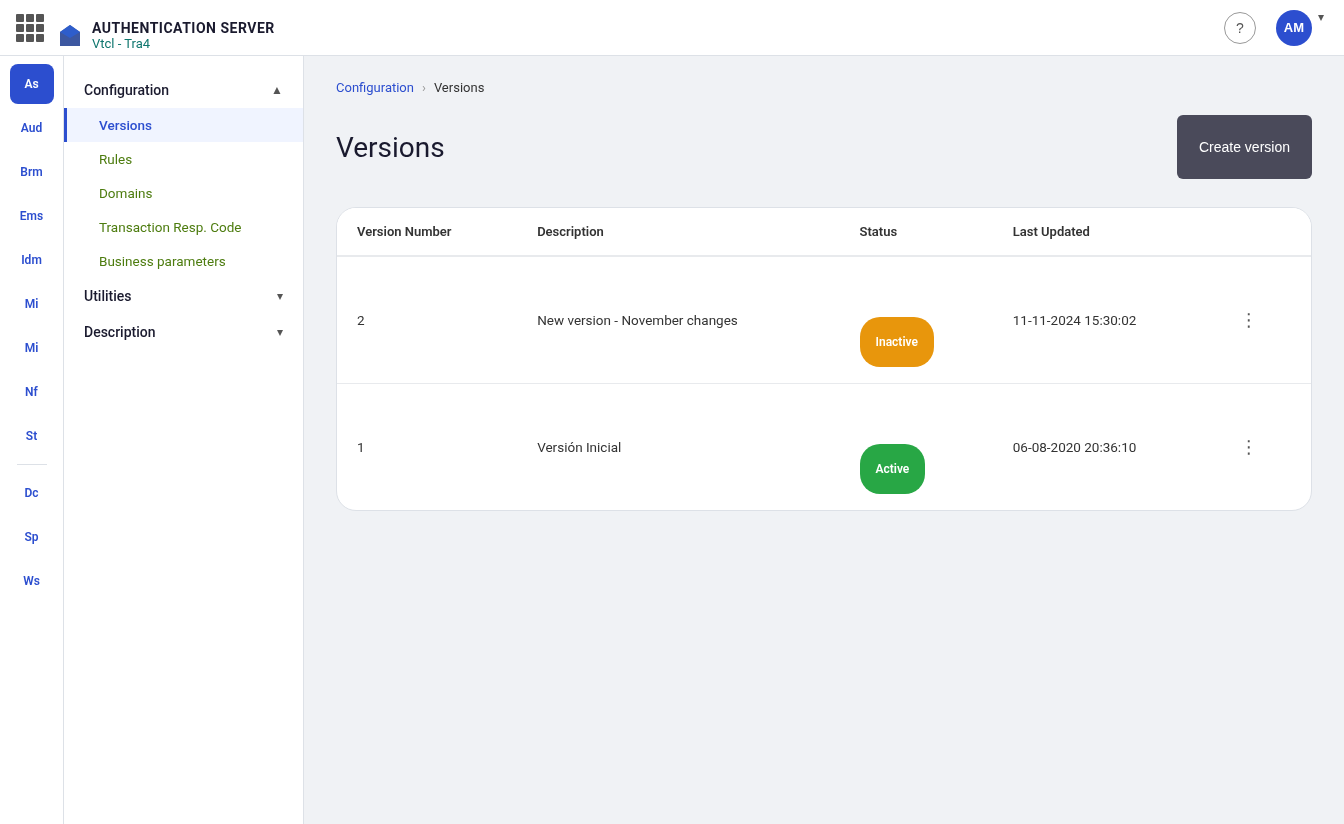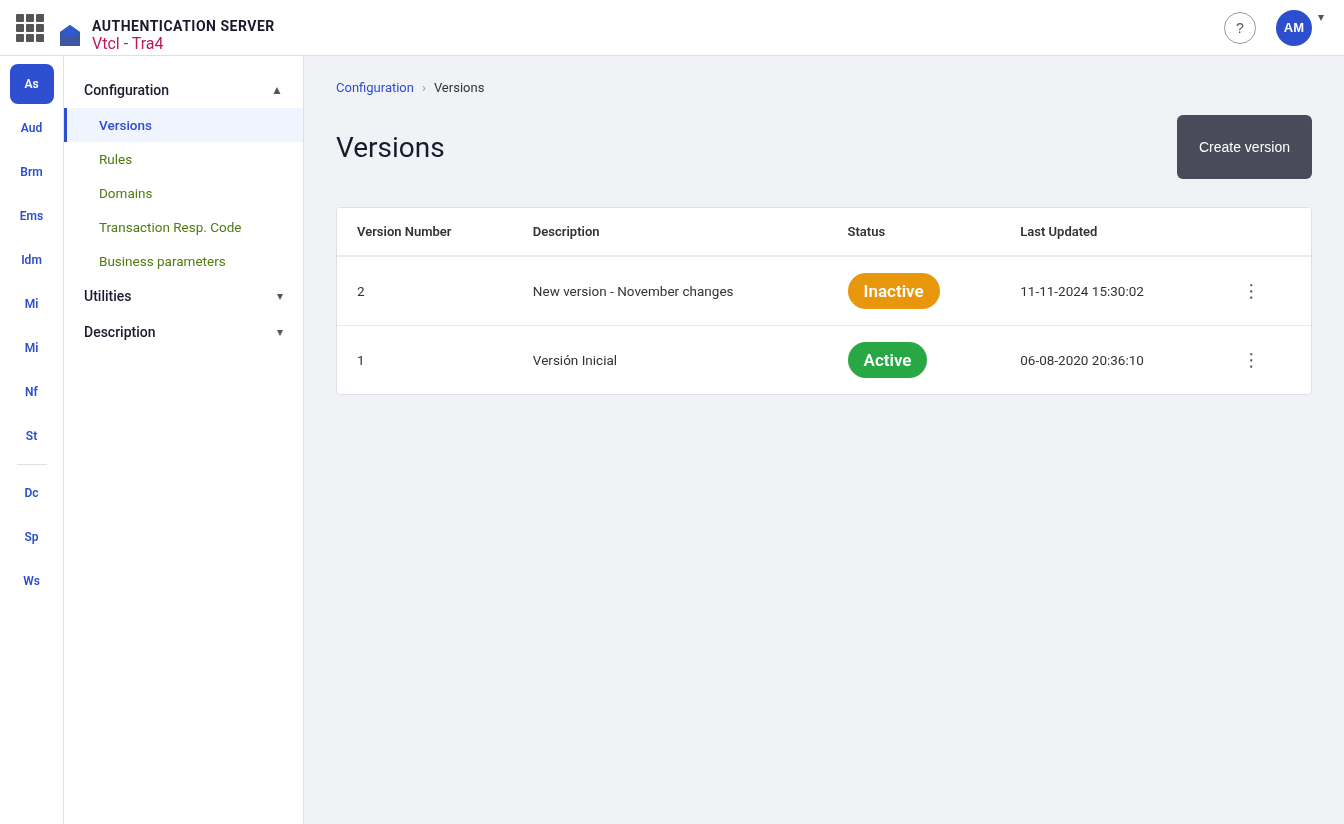--- a/index.html
+++ b/index.html
@@ -11,21 +11,21 @@
       background: #fff; border-bottom: 1px solid #dde1e7;
       height: 56px; padding: 0 16px; flex-shrink: 0;
     }
     .header-left { display: flex; align-items: center; gap: 12px; }
     .grid-icon { display: grid; grid-template-columns: repeat(3,8px); grid-template-rows: repeat(3,8px); gap: 2px; cursor: pointer; }
     .grid-dot { width: 8px; height: 8px; background: #555; border-radius: 1px; }
     .logo-area { display: flex; align-items: center; gap: 8px; margin-top: 16px; }
     .logo-icon { width: 28px; height: 28px; }
     .app-title { display: flex; flex-direction: column; }
     .app-name { font-weight: 700; font-size: 14px; color: #1a1a2e; letter-spacing: 0.5px; }
-    .app-sub { font-size: 16px; color: #be185d; }
+    .app-sub { font-size: 13px; color: #0f766e; }
     .header-right { display: flex; align-items: center; gap: 16px; }
     .help-btn { width: 32px; height: 32px; border-radius: 50%; border: 1.5px solid #999; display: flex; align-items: center; justify-content: center; color: #555; font-size: 14px; cursor: pointer; background: none; }
     .user-btn { display: flex; align-items: flex-start; gap: 6px; cursor: pointer; background: none; border: none; padding: 4px; }
     .user-avatar { width: 36px; height: 36px; border-radius: 50%; background: #2c4ecf; color: #fff; font-size: 13px; font-weight: 600; display: flex; align-items: center; justify-content: center; }
     .chevron-down { font-size: 12px; color: #555; }
 
     
     .body { display: flex; flex: 1; overflow: hidden; }
 
     
@@ -76,37 +76,37 @@
       margin-bottom: 28px;
     }
     .page-title { font-size: 28px; font-weight: 400; color: #1a1a2e; }
     .create-btn {
       background: #4a4a5a; color: #fff; border: none; padding: 24px 22px;
       border-radius: 6px; font-size: 14px; cursor: pointer; font-weight: 500;
     }
 
     
     .table-card {
-      background: #fff; border-radius: 4px; border: 1px solid #dde1e7;
+      background: #fff; border-radius: 20px; border: 1px solid #dde1e7;
       overflow: hidden;
     }
     .table { width: 100%; border-collapse: collapse; }
     .table th {
       text-align: left; padding: 16px 20px; font-size: 13px;
       color: #333; font-weight: 600; border-bottom: 2px solid #e8eaed;
       background: #fff;
     }
     .table td {
       padding: 16px 20px; font-size: 13.5px; color: #333;
       border-bottom: 1px solid #e8eaed;
     }
     .table tr:last-child td { border-bottom: none; }
     .badge {
       display: inline-flex; align-items: center; justify-content: center;
-      padding: 8px 16px; border-radius: 20px; font-size: 17px; font-weight: 600;
+      padding: 18px 16px; border-radius: 20px; font-size: 12px; font-weight: 600; margin-top: 44px;
     }
     .badge-inactive { background: #e8960c; color: #fff; }
     .badge-active { background: #28a745; color: #fff; }
     .dots-btn {
       background: none; border: none; cursor: pointer;
       font-size: 18px; color: #555; padding: 4px 8px;
       border-radius: 4px;
     }
     .table-footer { padding: 14px 20px; font-size: 13px; color: #555; border-top: 1px solid #e8eaed; }
   </style>

